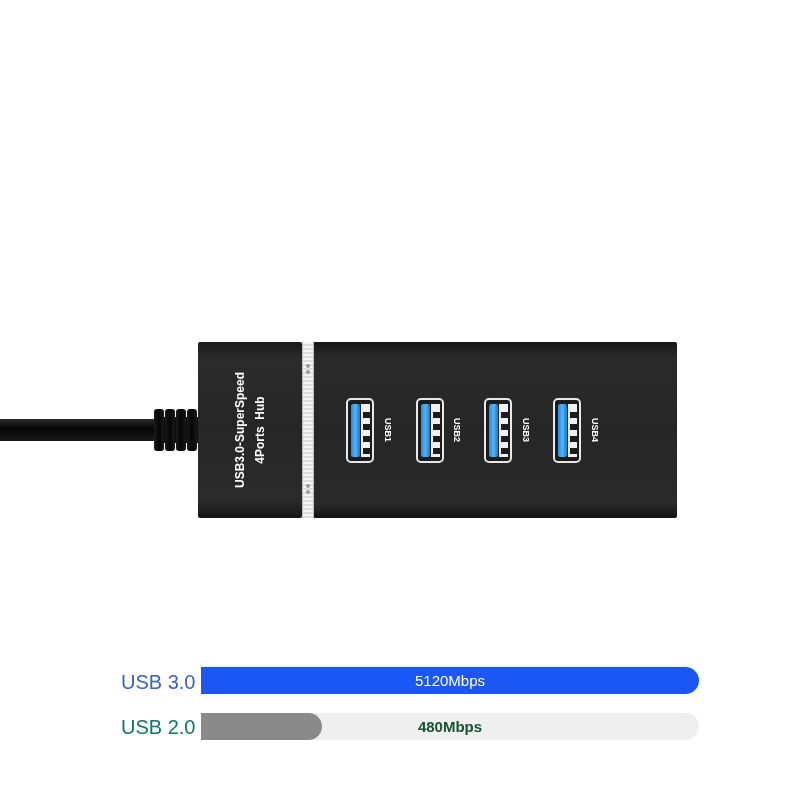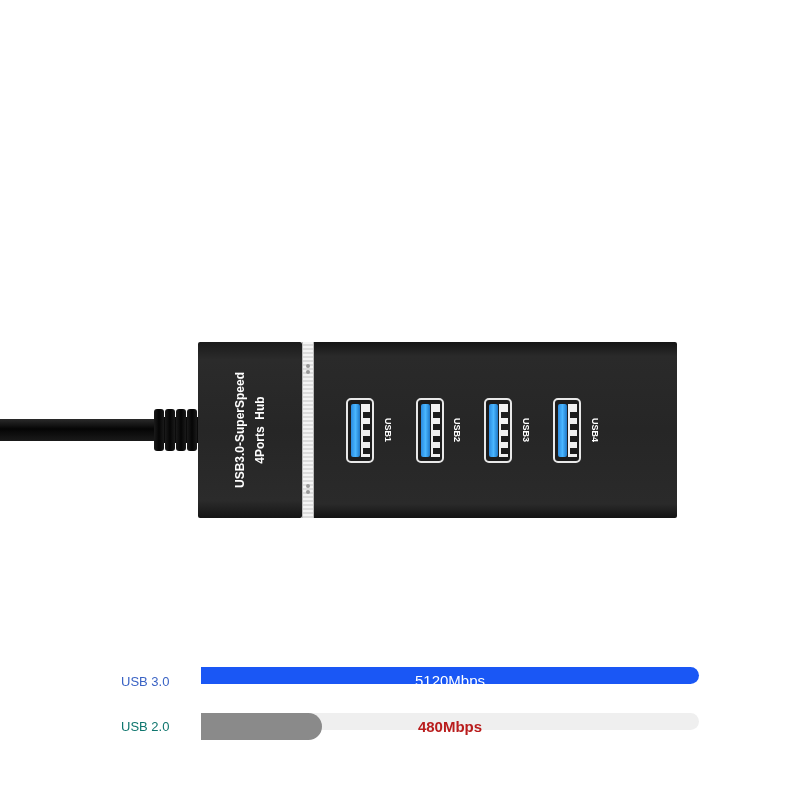--- a/index.html
+++ b/index.html
@@ -79,40 +79,40 @@
       position: absolute; top: 430px; width: 0; height: 0;
     }
     .port-label span {
       position: absolute; left: -20px; top: -7px; width: 40px; text-align: center;
       transform: rotate(90deg); color: #ffffff; font-weight: bold; font-size: 9px;
       line-height: 14px; display: block;
     }
 
     
     .bar-label {
-      font-size: 13px; line-height: 20px;
+      font-size: 20px; line-height: 20px;
     }
     .lbl-30 { left: 121px; top: 672px; color: #3a63c4; }
     .lbl-20 { left: 121px; top: 717px; color: #0f766e; }
     .bar-track {
-      left: 201px; width: 498px; height: 17px;
+      left: 201px; width: 498px; height: 27px;
       border-radius: 0 14px 14px 0;
     }
     .track-30 { top: 667px; background: #1a57f5; }
     .track-20 { top: 713px; background: #efefef; }
     .fill-20 {
       position: absolute; left: 0; top: 0; width: 121px; height: 27px;
       background: #8a8a8a; border-radius: 0 14px 14px 0;
     }
     .bar-value {
       position: absolute; left: 0; top: 0; width: 100%; height: 27px;
       line-height: 27px; text-align: center; font-size: 15px;
     }
     .val-30 { color: #ffffff; }
-    .val-20 { color: #b91c1c; font-weight: bold; }
+    .val-20 { color: #14532d; font-weight: bold; }
   </style>
 </head>
 <body>
 
 <div class="abs cable"></div>
 <div class="abs relief">
   <div class="relief-core"></div>
   <div class="ring" style="left:0"></div>
   <div class="ring" style="left:11px"></div>
   <div class="ring" style="left:22px"></div>

